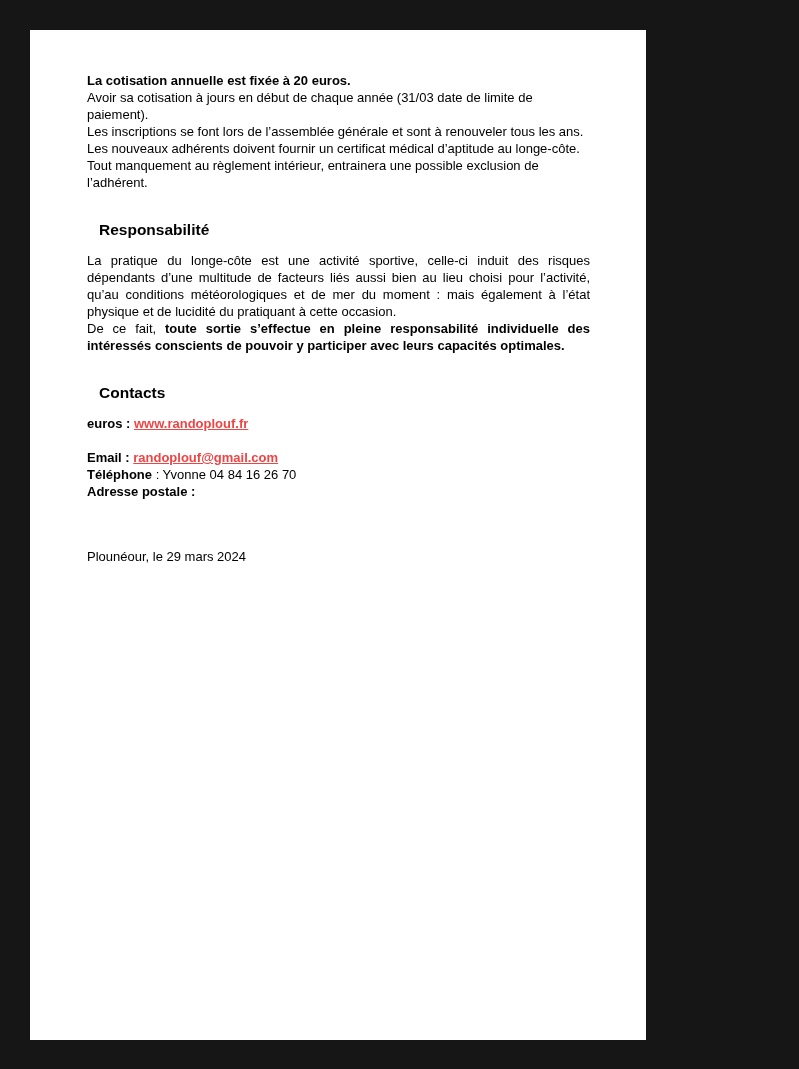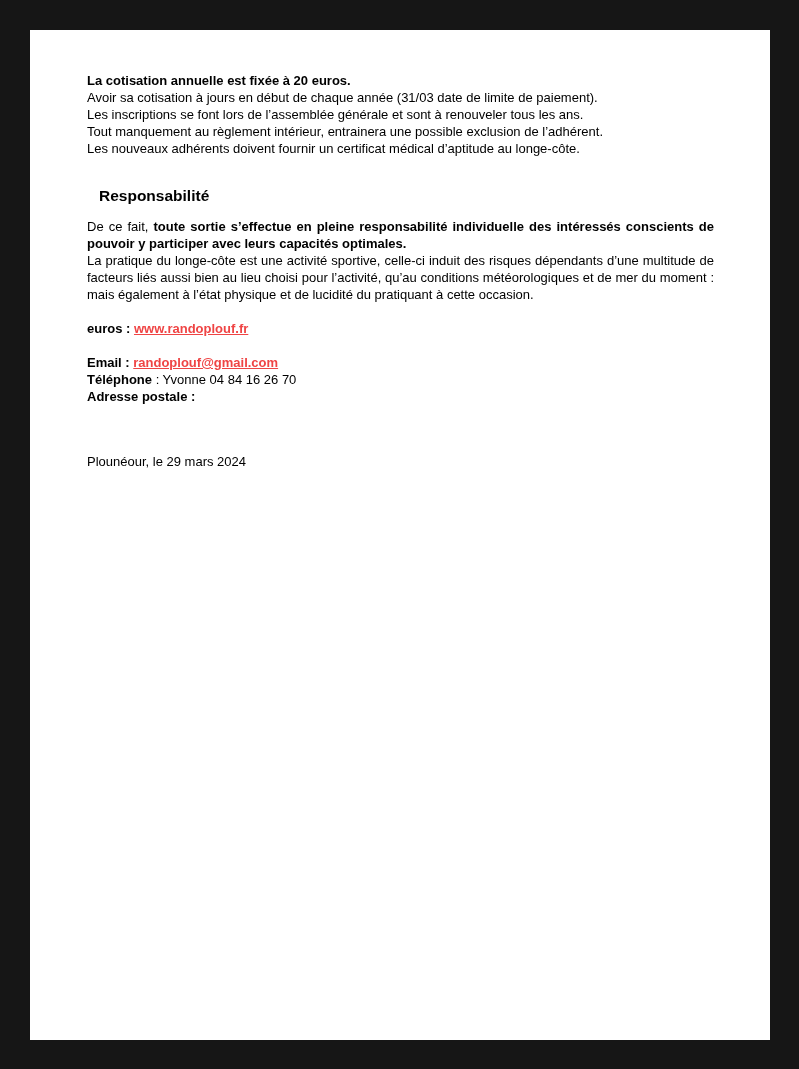--- a/index.html
+++ b/index.html
@@ -8,21 +8,21 @@
     height: 1069px;
     background: #161616;
     font-family: "Liberation Sans", sans-serif;
     position: relative;
     overflow: hidden;
   }
   .page {
     position: absolute;
     left: 30px;
     top: 30px;
-    width: 740px;
+    width: 616px;
     height: 1010px;
     background: #ffffff;
     box-sizing: border-box;
     padding: 42px 56px 0 57px;
     color: #000000;
   }
   .line {
     margin: 0;
     font-size: 13px;
     line-height: 17px;
@@ -59,35 +59,36 @@
 </style>
 </head>
 <body>
 
 <div class="page">
 
   <section>
     <p class="line bold">La cotisation annuelle est fixée à 20 euros.</p>
     <p class="line">Avoir sa cotisation à jours en début de chaque année (31/03 date de limite de paiement).</p>
     <p class="line">Les inscriptions se font lors de l’assemblée générale et sont à renouveler tous les ans.</p>
+    <p class="line">Les nouveaux adhérents doivent fournir un certificat médical d’aptitude au longe-côte.</p>
     <p class="line">Tout manquement au règlement intérieur, entrainera une possible exclusion de l’adhérent.</p>
-    <p class="line">Les nouveaux adhérents doivent fournir un certificat médical d’aptitude au longe-côte.</p>
   </section>
 
   <div class="spacer"></div>
 
   <section>
     <h2 class="heading">Responsabilité</h2>
+    <p class="para">La pratique du longe-côte est une activité sportive, celle-ci induit des risques dépendants d’une multitude de facteurs liés aussi bien au lieu choisi pour l’activité, qu’au conditions météorologiques et de mer du moment : mais également à l’état physique et de lucidité du pratiquant à cette occasion.</p>
     <p class="para"><span>De ce fait, </span><span class="bold">toute sortie s’effectue en pleine responsabilité individuelle des intéressés conscients de pouvoir y participer avec leurs capacités optimales.</span></p>
-    <p class="para">La pratique du longe-côte est une activité sportive, celle-ci induit des risques dépendants d’une multitude de facteurs liés aussi bien au lieu choisi pour l’activité, qu’au conditions météorologiques et de mer du moment : mais également à l’état physique et de lucidité du pratiquant à cette occasion.</p>
   </section>
 
   <div class="spacer"></div>
 
   <section>
+    <h2 class="heading">Contacts</h2>
     <p class="line"><span class="bold">euros : </span><a class="link">www.randoplouf.fr</a></p>
 
     <div class="spacer"></div>
 
     <p class="line"><span class="bold">Email : </span><a class="link">randoplouf@gmail.com</a></p>
     <p class="line"><span class="bold">Téléphone</span><span> : Yvonne 04 84 16 26 70</span></p>
 
     <div class="addr-row">
       <div class="line addr-label">Adresse postale :</div>
     </div>

